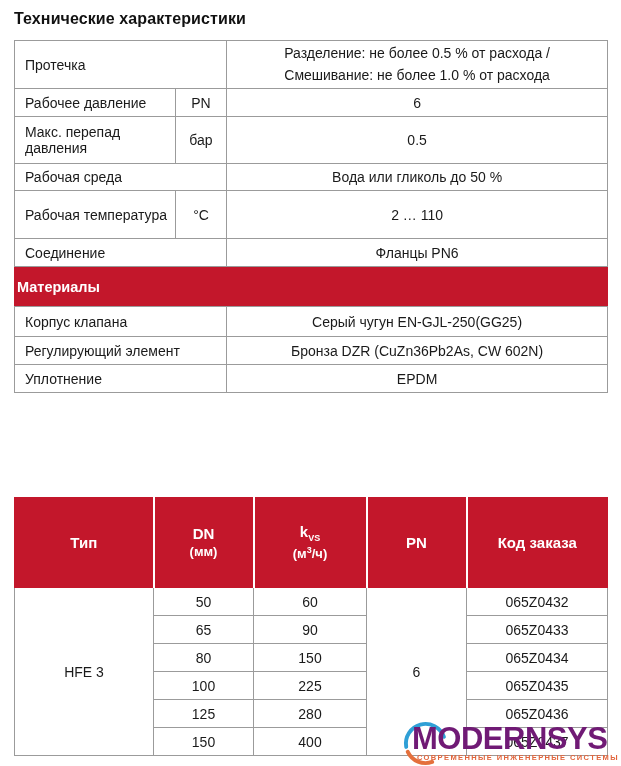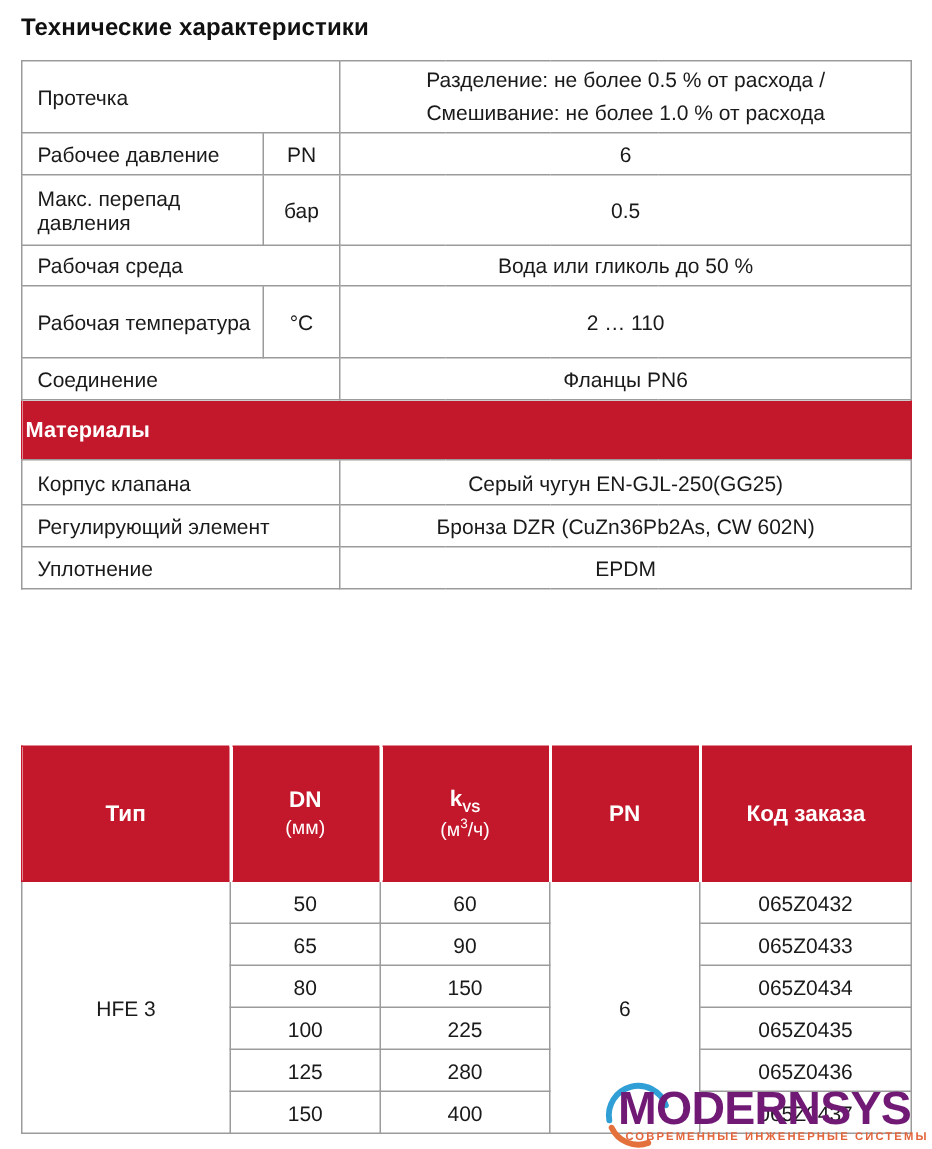--- a/index.html
+++ b/index.html
@@ -57,21 +57,21 @@
   td.unit, td.val { text-align: center; margin-top: 32px; }
   .band {
     background: #c3172b; color: #ffffff;
     font-weight: bold; text-align: left; padding-left: 2px;
     border-left: 1px solid #c3172b; border-right: 1px solid #c3172b;
     font-size: 14.5px;
   }
   .two-line span { display: block; line-height: 1.55; }
 
   .h-main { font-size: 15px; font-weight: bold; line-height: 1.25; }
-  .h-sub  { font-size: 13px; font-weight: normal; line-height: 1.2; }
+  .h-sub  { font-size: 13px; font-weight: bold; line-height: 1.2; }
   .h-main sub { font-size: 9px; }
   .h-sub sup { font-size: 9px; }
 
   .watermark {
     position: absolute; left: 394px; top: 712px;
     width: 227px; height: 54px;
     pointer-events: none;
   }
   .watermark svg { position: absolute; left: 8px; top: 8px; }
   .brand {

